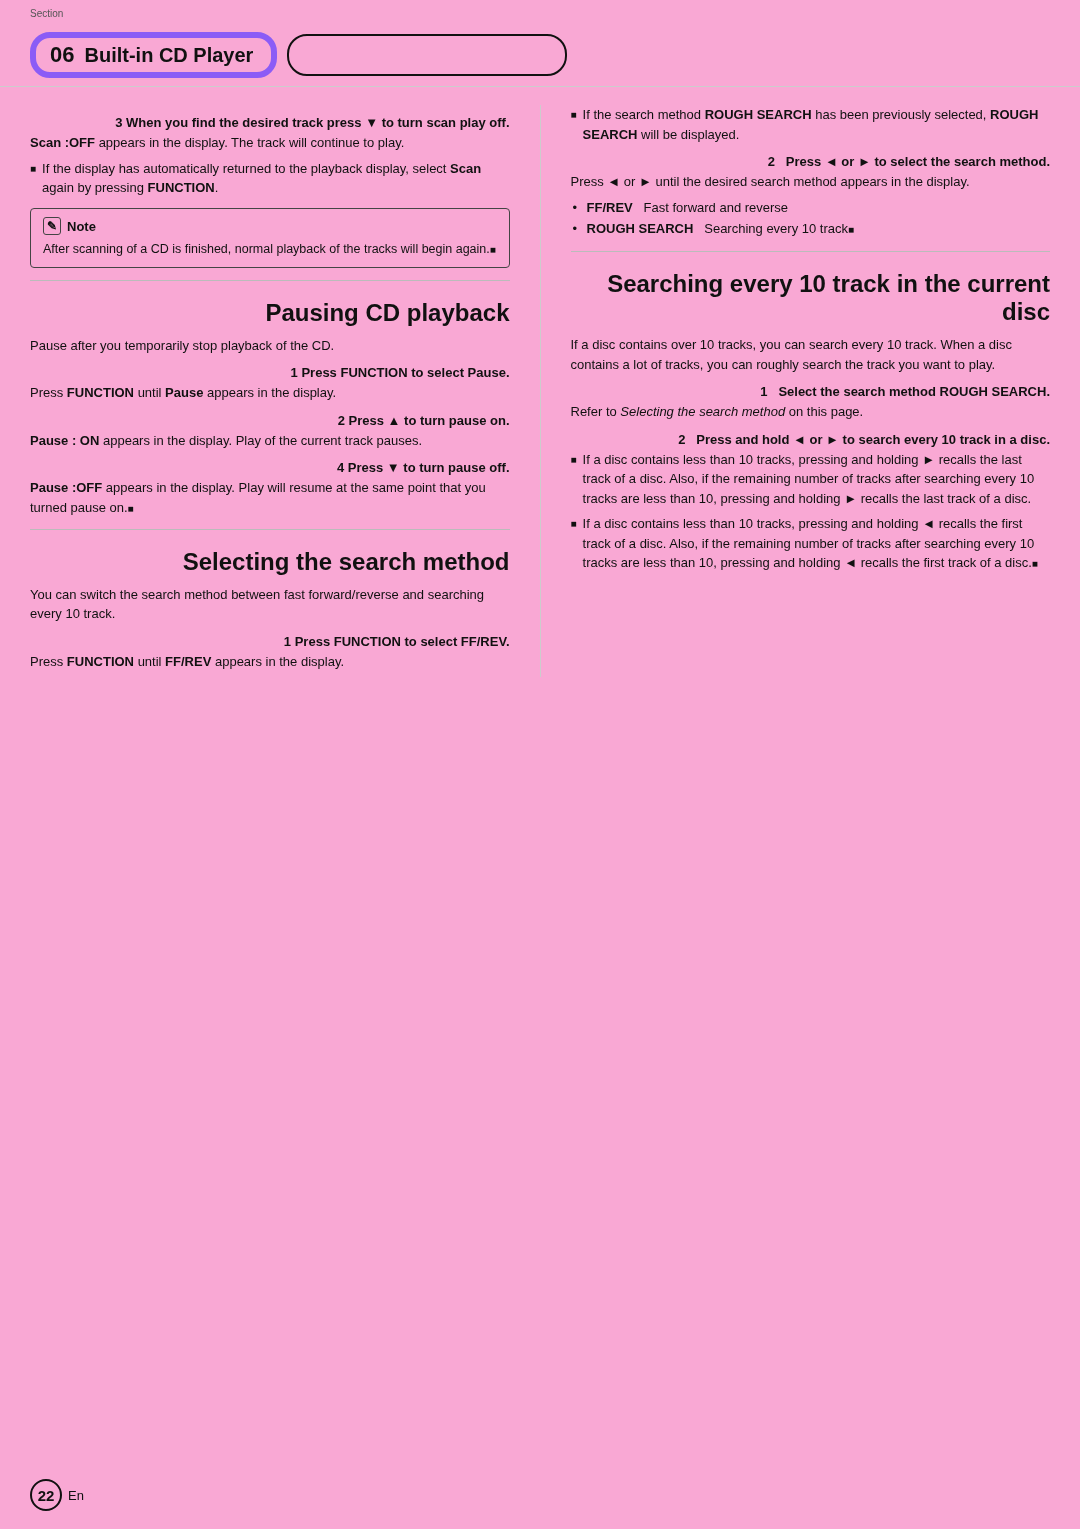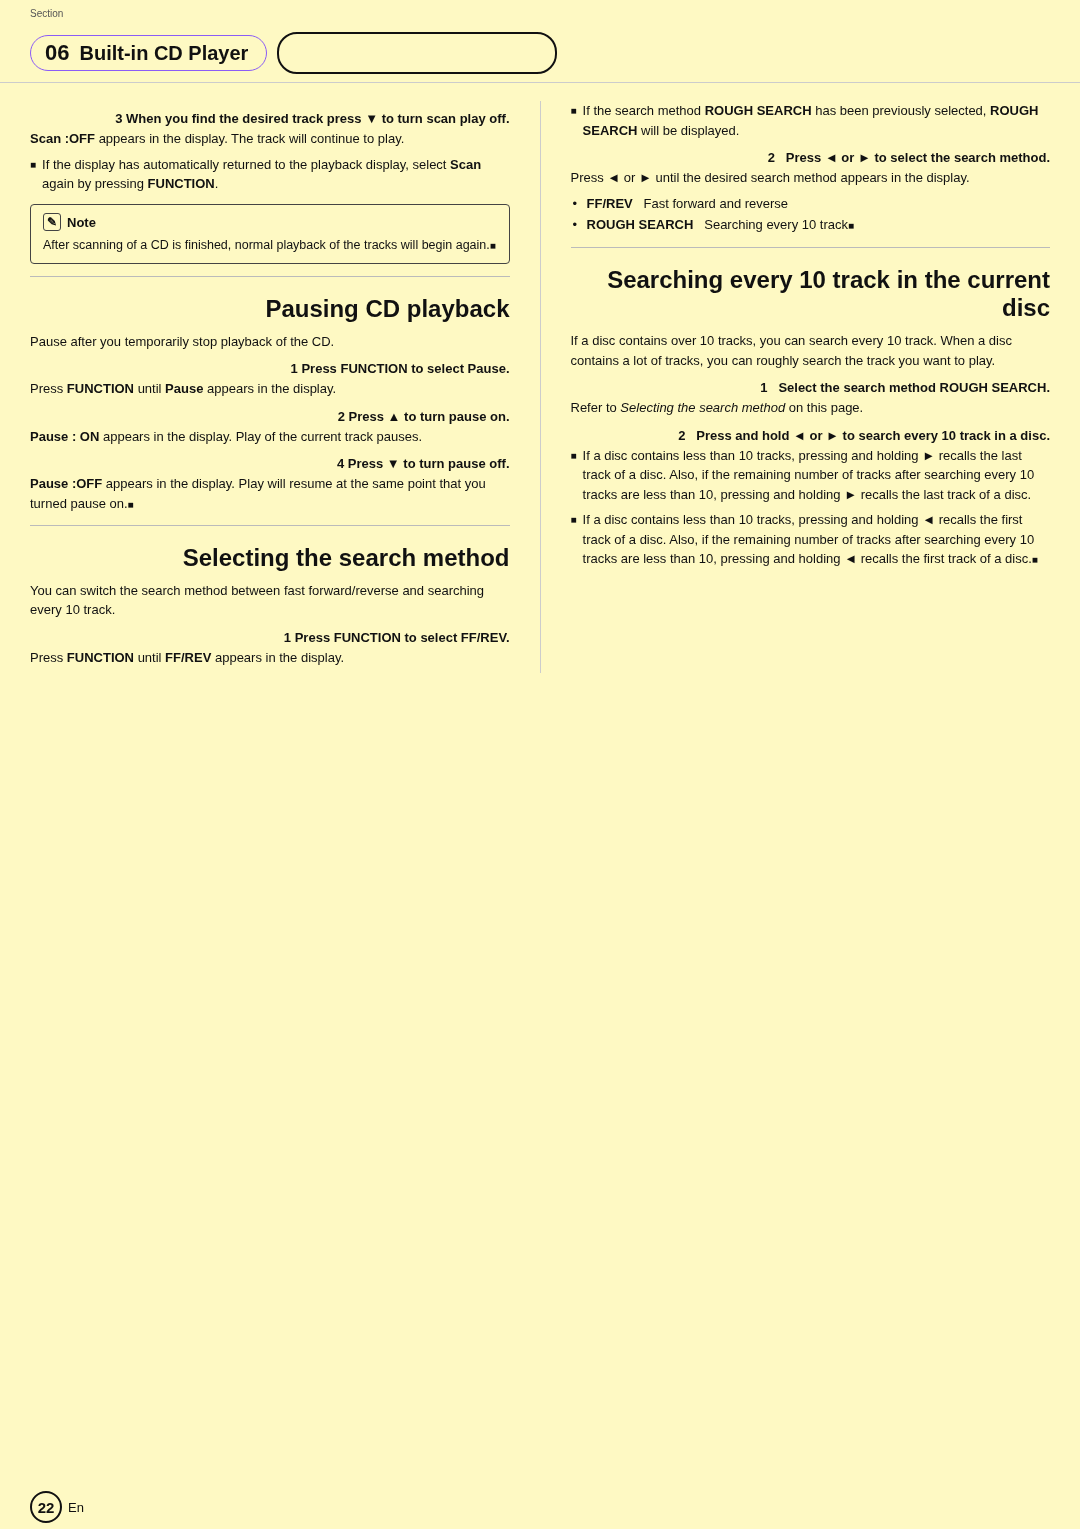--- a/index.html
+++ b/index.html
@@ -11,41 +11,41 @@
       width: 1080px;
       min-height: 1529px;
       position: relative;
     }
 
     .page {
       width: 1080px;
       min-height: 1529px;
       padding: 0;
       position: relative;
-      background: #fef9c3;
+      background: #f9a8d4;
     }
 
     
     .header {
       display: flex;
       align-items: center;
       padding: 12px 30px 8px 30px;
       border-bottom: 1px solid #ccc;
     }
     .section-label {
       font-size: 10px;
       color: #555;
       position: absolute;
       top: 8px;
       left: 30px;
     }
     .section-badge {
       display: inline-flex;
       align-items: center;
-      border: 1px solid #8b5cf6;
+      border: 6px solid #8b5cf6;
       border-radius: 20px;
       padding: 4px 18px 4px 14px;
       margin-top: 20px;
       margin-right: 10px;
     }
     .section-number {
       font-size: 22px;
       font-weight: bold;
       margin-right: 10px;
     }
@@ -168,21 +168,21 @@
 
     
     .end-sq {
       font-size: 10px;
       vertical-align: middle;
     }
 
     
     .page-num {
       position: absolute;
-      bottom: 6px;
+      bottom: 18px;
       left: 30px;
       display: flex;
       align-items: center;
     }
     .page-num-circle {
       border: 2px solid #111;
       border-radius: 50%;
       width: 32px;
       height: 32px;
       display: flex;

